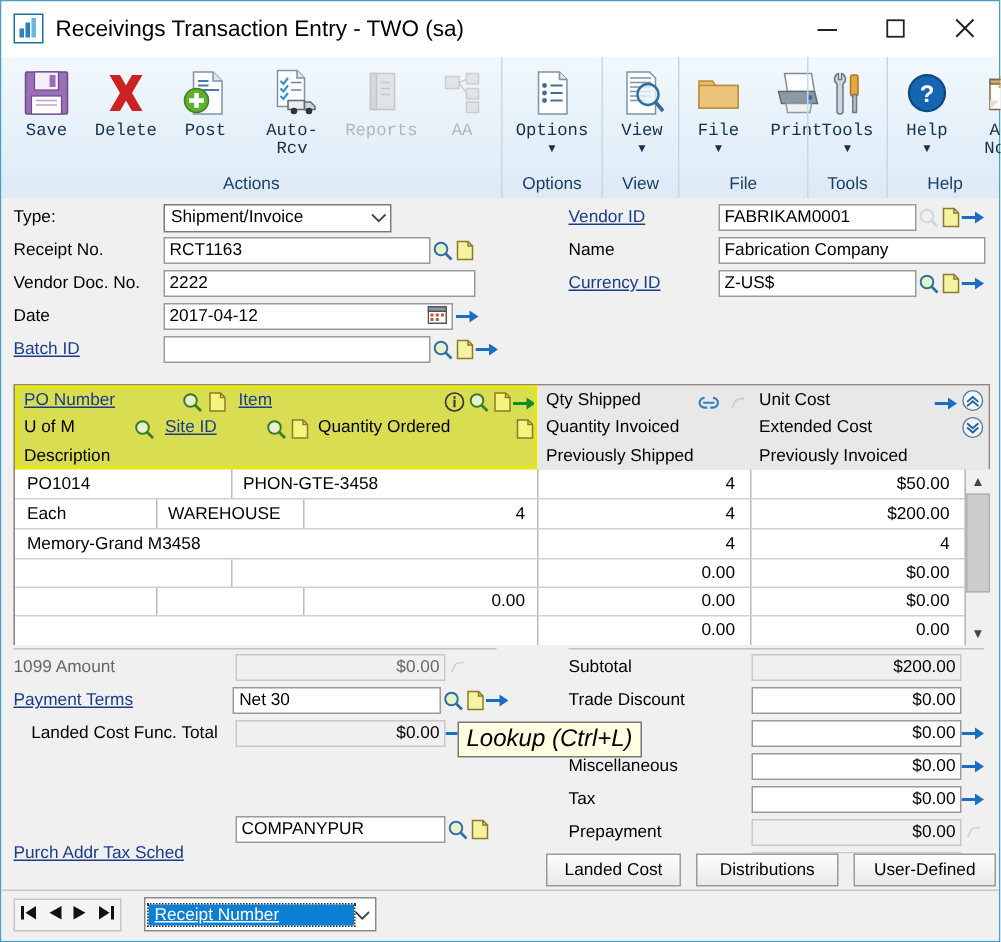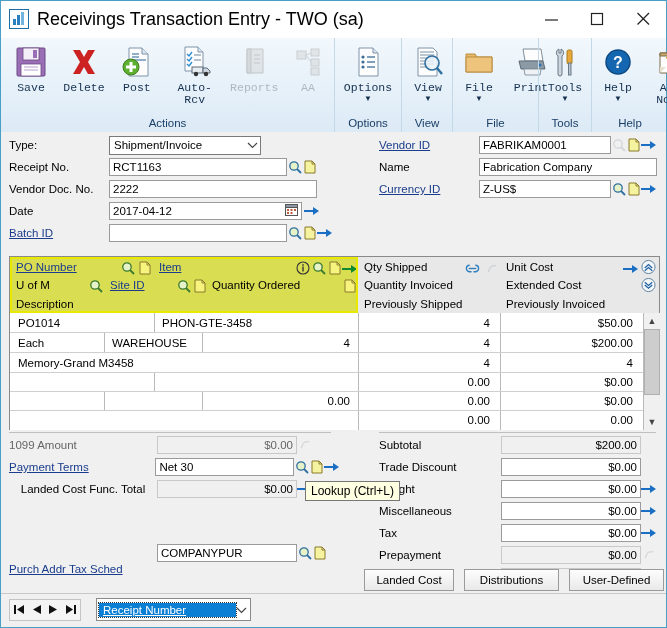--- a/index.html
+++ b/index.html
@@ -20,21 +20,21 @@
   }
   .app-icon{
     width:20px;height:20px;margin-left:8px;margin-right:8px;
     background:#ffffff;border:1px solid #1c6ea4;box-sizing:border-box;
     position:relative;flex:0 0 auto;
   }
   .app-icon i{position:absolute;bottom:3px;background:#2a7fbe;display:block;}
   .app-icon i:nth-child(1){left:3px;width:3px;height:6px;}
   .app-icon i:nth-child(2){left:7px;width:3px;height:10px;}
   .app-icon i:nth-child(3){left:11px;width:3px;height:13px;background:#6fb5e0;}
-  .title-text{font-size:18px;color:#000;white-space:nowrap;}
+  .title-text{font-size:15px;color:#000;white-space:nowrap;}
   .win-btns{position:absolute;right:0;top:0;height:36px;display:flex;}
   .win-btn{width:46px;height:36px;display:flex;align-items:center;justify-content:center;}
   .win-btn svg{display:block;}
   
   .ribbon{
     height:94px;background:linear-gradient(#f2f8fc,#dceaf6);
     border-bottom:1px solid #9ec4dd;display:flex;position:relative;
   }
   .rgroup{display:flex;flex-direction:column;position:relative;}
   .rgroup + .rgroup{border-left:1px solid #c3d9e8;}
@@ -85,21 +85,21 @@
   .yellow-border{position:absolute;border:2px solid #e8e800;box-sizing:border-box;pointer-events:none;}
   
   .btn{
     background:linear-gradient(#fdfdfd,#e9e9e9);border:1px solid #9a9a9a;
     height:22px;display:flex;align-items:center;justify-content:center;
     font-size:11.5px;box-sizing:border-box;cursor:pointer;
   }
   
   .tooltip{
     position:absolute;background:#ffffe1;border:1px solid #767676;
-    font-size:12px;padding:2px 5px;white-space:nowrap;z-index:50;
+    font-size:16px;padding:2px 5px;white-space:nowrap;z-index:50;font-style:italic;
   }
   
   .navbar{position:absolute;left:0;right:0;bottom:0;height:33px;background:#f0f0f0;border-top:1px solid #c8c8c8;}
   .navbtns{
     position:absolute;left:8px;top:5px;height:22px;width:72px;
     border:1px solid #c4c4c4;background:#f4f4f4;display:flex;align-items:center;
     justify-content:space-around;box-sizing:border-box;
   }
   .navsel{
     position:absolute;left:95px;top:4px;width:155px;height:23px;

